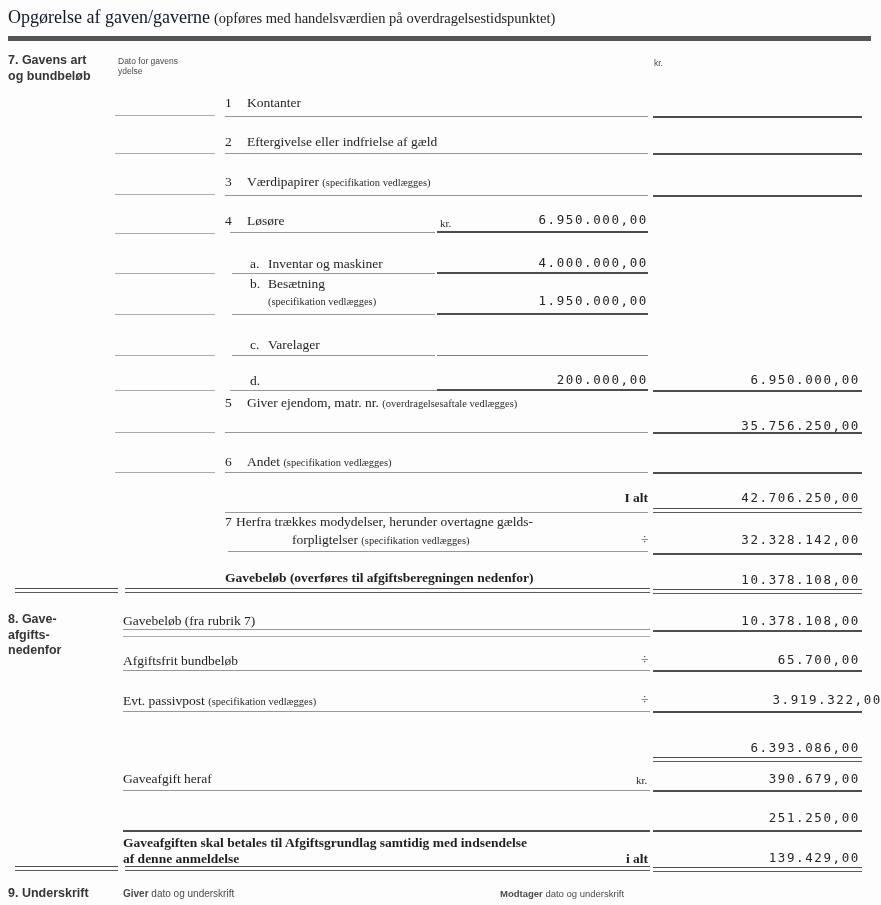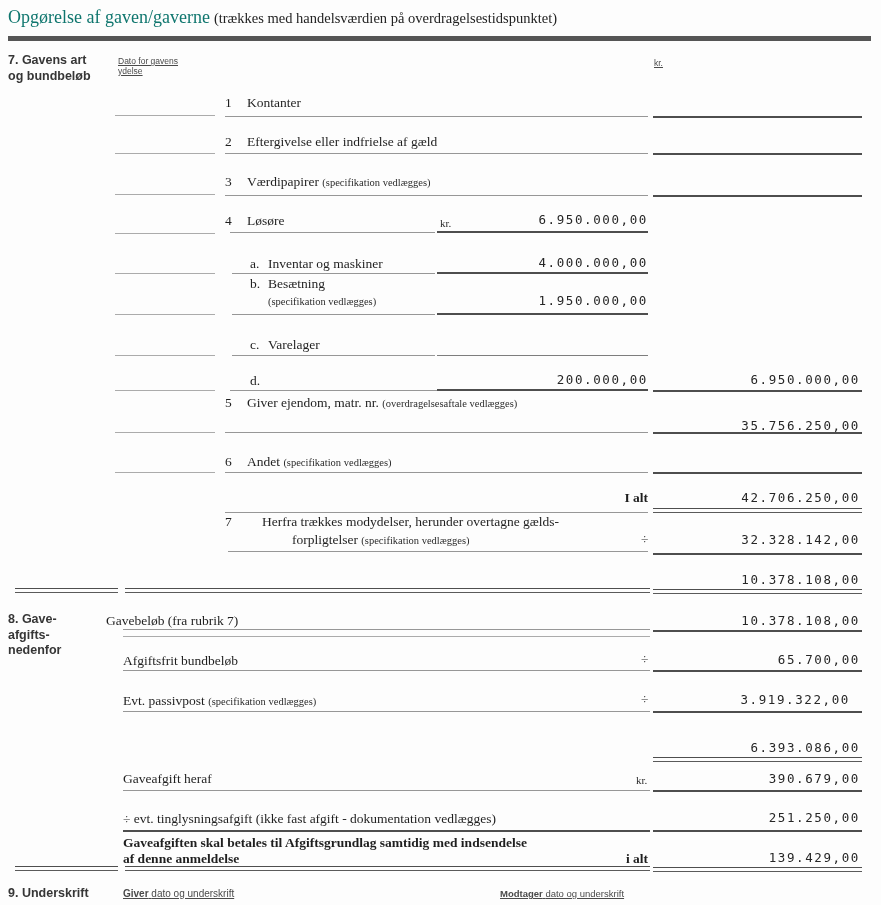--- a/index.html
+++ b/index.html
@@ -7,40 +7,40 @@
         font-family:"Liberation Serif", serif;color:#1f1f1f;}
   .t{position:absolute;white-space:nowrap;}
   .serif{font-family:"Liberation Serif", serif;font-size:13.5px;color:#1f1f1f;}
   .bold{font-weight:bold;}
   .note{font-size:10.5px;color:#2b2b2b;}
   .krx{font-size:11px;color:#2b2b2b;}
   .amt{font-family:"DejaVu Sans Mono", monospace;font-size:12.5px;letter-spacing:1.6px;
        color:#262626;text-align:right;}
   .sec{font-family:"Liberation Sans", sans-serif;font-weight:bold;font-size:12.5px;
        color:#363636;line-height:15.5px;white-space:nowrap;}
-  .small{font-family:"Liberation Sans", sans-serif;font-size:8.5px;color:#4a4a4a;line-height:10px;text-decoration:underline;}
-  .title-main{font-size:18px;color:#0f766e;}
+  .small{font-family:"Liberation Sans", sans-serif;font-size:8.5px;color:#4a4a4a;line-height:10px;}
+  .title-main{font-size:18px;color:#0f172a;}
   .title-paren{font-size:14.5px;color:#222;}
   .ln{position:absolute;height:1px;background:#979797;}
   .ln.lt{background:#ababab;}
   .ln.md{background:#7d7d7d;}
   .ln.dark{height:2.3px;background:#4e4e4e;}
   .ln.dbl{height:4.5px;background:transparent;border-top:1.6px solid #4e4e4e;
           border-bottom:1.6px solid #5a5a5a;box-sizing:border-box;}
   .rule{position:absolute;background:#555;}
   .ralign{text-align:right;}
 </style>
 </head>
 <body>
 
 <div id="page">
 
   <div class="t" style="left:8px;top:7px;">
     <span class="title-main">Opgørelse af gaven/gaverne</span>
-    <span class="title-paren">(trækkes med handelsværdien på overdragelsestidspunktet)</span>
+    <span class="title-paren">(opføres med handelsværdien på overdragelsestidspunktet)</span>
   </div>
   <div class="rule" style="left:8px;top:36px;width:863px;height:4.5px;"></div>
 
   <div class="t sec" style="left:8px;top:53px;">
     <div>7. Gavens art</div>
     <div>og bundbeløb</div>
   </div>
   <div class="t small" style="left:118px;top:56px;">
     <div>Dato for gavens</div>
     <div>ydelse</div>
@@ -124,72 +124,72 @@
   </div>
   <div class="ln" style="left:225px;top:472px;width:423px;"></div>
   <div class="ln dark" style="left:653px;top:472px;width:209px;"></div>
 
   <div class="t serif bold ralign" style="left:448px;top:490px;width:200px;">I alt</div>
   <div class="t amt" style="left:653px;top:490px;width:207px;">42.706.250,00</div>
   <div class="ln" style="left:225px;top:512px;width:423px;"></div>
   <div class="ln dbl" style="left:653px;top:508px;width:209px;"></div>
 
   <div class="t serif" style="left:225px;top:514px;">7</div>
-  <div class="t serif" style="left:262px;top:514px;">Herfra trækkes modydelser, herunder overtagne gælds-</div>
+  <div class="t serif" style="left:236px;top:514px;">Herfra trækkes modydelser, herunder overtagne gælds-</div>
   <div class="t serif" style="left:247px;top:532px;margin-left:45px;">
     <span>forpligtelser</span>
     <span class="note">(specifikation vedlægges)</span>
   </div>
   <div class="t serif" style="left:641px;top:531px;">÷</div>
   <div class="t amt" style="left:653px;top:532px;width:207px;">32.328.142,00</div>
   <div class="ln" style="left:228px;top:551px;width:420px;"></div>
   <div class="ln dark" style="left:653px;top:553px;width:209px;"></div>
 
+  <div class="t serif bold" style="left:225px;top:570px;">Gavebeløb (overføres til afgiftsberegningen nedenfor)</div>
   <div class="t amt" style="left:653px;top:572px;width:207px;">10.378.108,00</div>
   <div class="ln dbl" style="left:15px;top:588px;width:103px;"></div>
   <div class="ln dbl" style="left:125px;top:588px;width:525px;"></div>
   <div class="ln dbl" style="left:653px;top:589px;width:209px;"></div>
 
   <div class="t sec" style="left:8px;top:612px;">
     <div>8. Gave-</div>
     <div>afgifts-</div>
     <div>nedenfor</div>
   </div>
 
-  <div class="t serif" style="left:106px;top:613px;">Gavebeløb (fra rubrik 7)</div>
+  <div class="t serif" style="left:123px;top:613px;">Gavebeløb (fra rubrik 7)</div>
   <div class="t amt" style="left:653px;top:613px;width:207px;">10.378.108,00</div>
   <div class="ln" style="left:123px;top:629px;width:527px;"></div>
   <div class="ln lt" style="left:123px;top:636px;width:527px;"></div>
   <div class="ln dark" style="left:653px;top:630px;width:209px;"></div>
 
   <div class="t serif" style="left:123px;top:653px;">Afgiftsfrit bundbeløb</div>
   <div class="t serif" style="left:641px;top:651px;">÷</div>
   <div class="t amt" style="left:653px;top:652px;width:207px;">65.700,00</div>
   <div class="ln" style="left:123px;top:670px;width:527px;"></div>
   <div class="ln dark" style="left:653px;top:670px;width:209px;"></div>
 
   <div class="t serif" style="left:123px;top:693px;">
     <span>Evt. passivpost</span>
     <span class="note">(specifikation vedlægges)</span>
   </div>
   <div class="t serif" style="left:641px;top:691px;">÷</div>
-  <div class="t amt" style="left:643px;top:692px;width:207px;">3.919.322,00</div>
+  <div class="t amt" style="left:675px;top:692px;width:207px;">3.919.322,00</div>
   <div class="ln" style="left:123px;top:711px;width:527px;"></div>
   <div class="ln dark" style="left:653px;top:711px;width:209px;"></div>
 
   <div class="t amt" style="left:653px;top:740px;width:207px;">6.393.086,00</div>
   <div class="ln dbl" style="left:653px;top:757px;width:209px;"></div>
 
   <div class="t serif" style="left:123px;top:771px;">Gaveafgift heraf</div>
   <div class="t krx" style="left:636px;top:774px;">kr.</div>
   <div class="t amt" style="left:653px;top:771px;width:207px;">390.679,00</div>
   <div class="ln" style="left:123px;top:790px;width:527px;"></div>
   <div class="ln dark" style="left:653px;top:790px;width:209px;"></div>
 
-  <div class="t serif" style="left:123px;top:811px;">÷ evt. tinglysningsafgift (ikke fast afgift - dokumentation vedlægges)</div>
   <div class="t amt" style="left:653px;top:810px;width:207px;">251.250,00</div>
   <div class="ln dark" style="left:123px;top:830px;width:527px;"></div>
   <div class="ln dark" style="left:653px;top:830px;width:209px;"></div>
 
   <div class="t serif bold" style="left:123px;top:835px;">Gaveafgiften skal betales til Afgiftsgrundlag samtidig med indsendelse</div>
   <div class="t serif bold" style="left:123px;top:851px;">af denne anmeldelse</div>
   <div class="t serif bold ralign" style="left:448px;top:851px;width:200px;">i alt</div>
   <div class="t amt" style="left:653px;top:850px;width:207px;">139.429,00</div>
   <div class="ln dbl" style="left:15px;top:866px;width:103px;"></div>
   <div class="ln dbl" style="left:125px;top:866px;width:525px;"></div>

